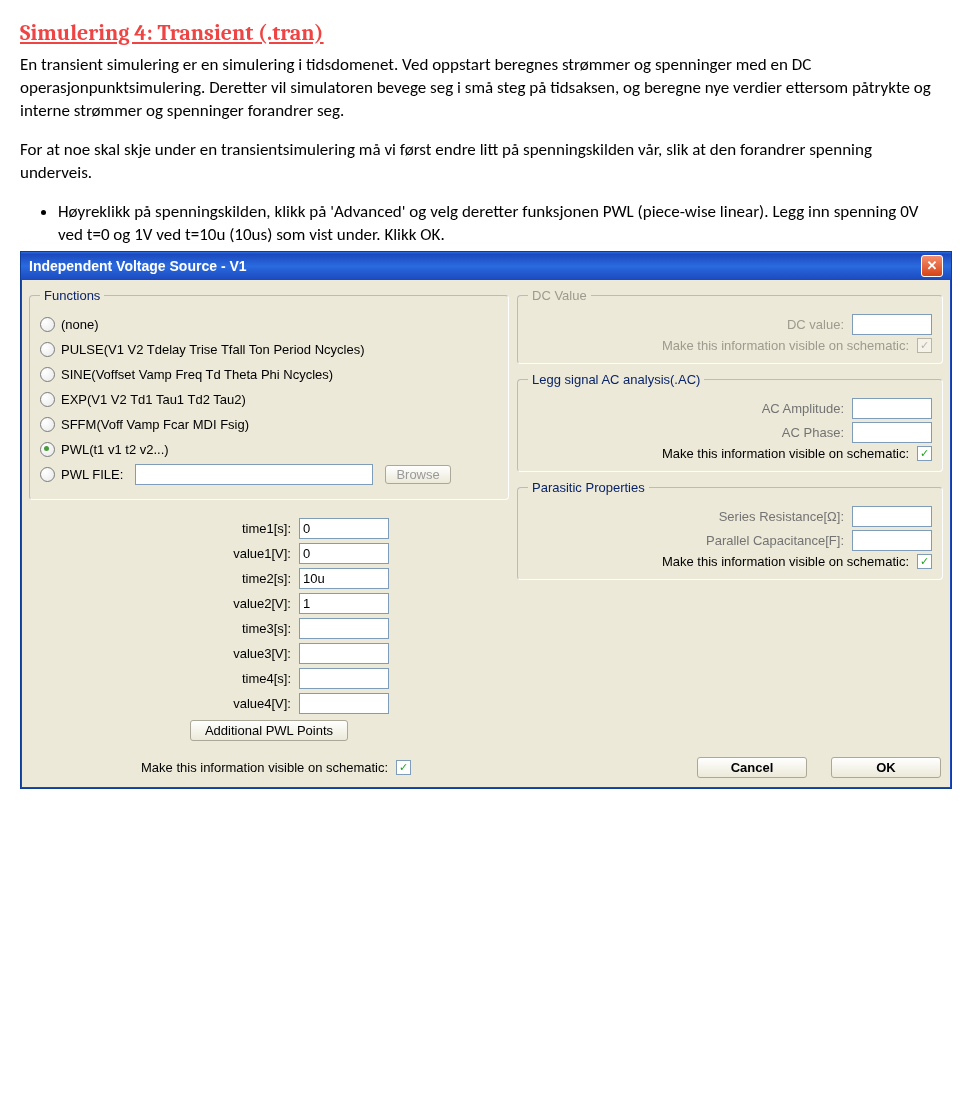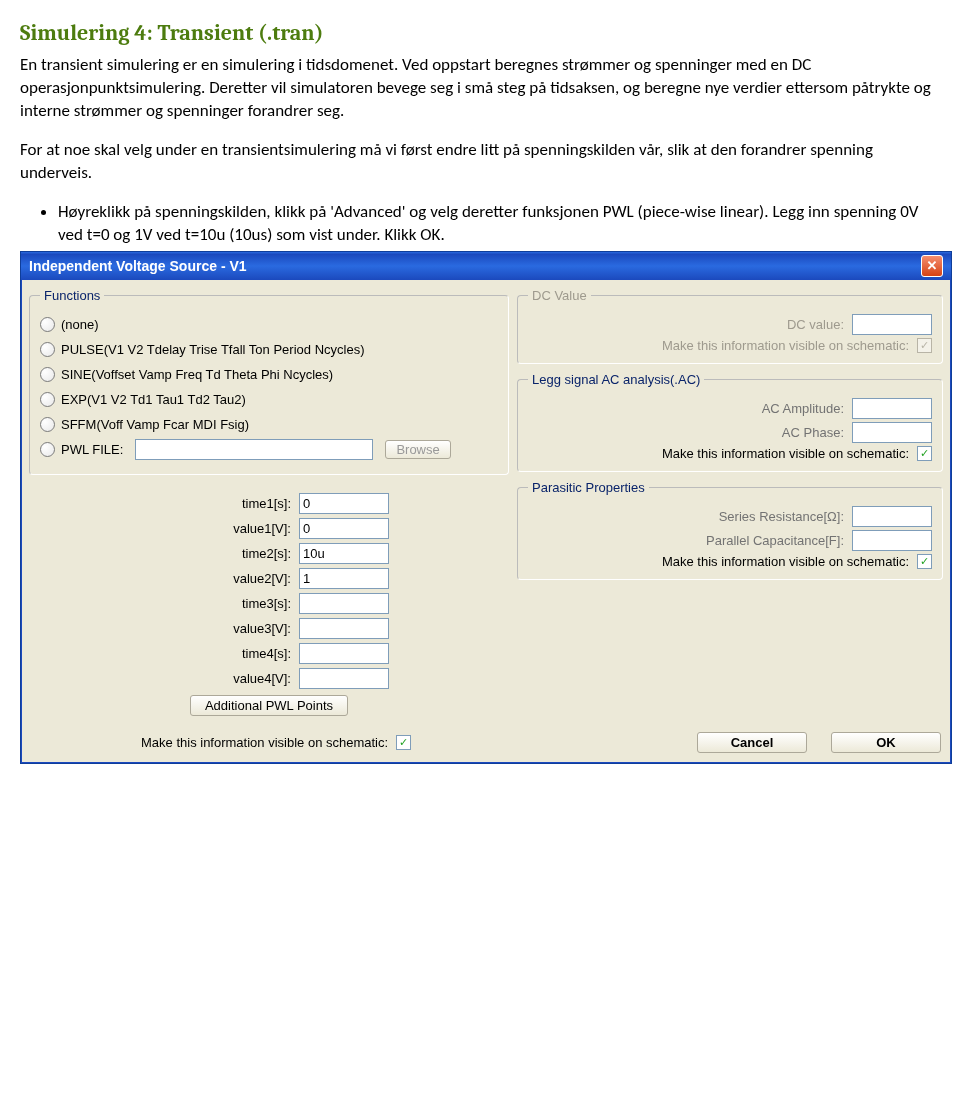--- a/index.html
+++ b/index.html
@@ -6,22 +6,23 @@
     margin: 0;
     padding: 20px;
     font-family: Calibri, Arial, sans-serif;
     background: #fff;
     width: 920px;
   }
   .heading {
     font-family: Cambria, Georgia, serif;
     font-size: 22px;
     font-weight: bold;
-    color: #4d7c0f;
+    color: #ef4444;
     margin-bottom: 8px;
+    text-decoration: underline;
   }
   .para {
     font-size: 17px;
     color: #000;
     line-height: 1.35;
     margin-bottom: 16px;
   }
   ul.bullet {
     margin: 0 0 4px 18px;
     padding-left: 20px;
@@ -218,21 +219,21 @@
     display:flex;
     gap:24px;
   }
   .dialog-footer .btn { min-width: 80px; text-align:center;font-weight:bold; }
 </style>
 </head>
 <body>
 
 <div class="heading">Simulering 4: Transient  (.tran)</div>
 <div class="para">En transient simulering er en simulering i tidsdomenet. Ved oppstart beregnes strømmer og spenninger med en DC operasjonpunktsimulering. Deretter vil simulatoren bevege seg i små steg på tidsaksen, og beregne nye verdier ettersom påtrykte og interne strømmer og spenninger forandrer seg.</div>
-<div class="para">For at noe skal velg under en transientsimulering må vi først endre litt på spenningskilden vår, slik at den forandrer spenning underveis.</div>
+<div class="para">For at noe skal skje under en transientsimulering må vi først endre litt på spenningskilden vår, slik at den forandrer spenning underveis.</div>
 <ul class="bullet">
   <li>Høyreklikk på spenningskilden, klikk på 'Advanced' og velg deretter funksjonen PWL (piece-wise linear). Legg inn spenning 0V ved t=0 og 1V ved t=10u  (10us) som vist under. Klikk OK.</li>
 </ul>
 
 <div class="dialog">
   <div class="titlebar">
     <span class="titlebar-text">Independent Voltage Source - V1</span>
     <span class="close-btn">✕</span>
   </div>
   <div class="dialog-body">
@@ -252,20 +253,24 @@
           <span class="radio"></span>
           <span class="radio-label">SINE(Voffset Vamp Freq Td Theta Phi Ncycles)</span>
         </div>
         <div class="radio-row">
           <span class="radio"></span>
           <span class="radio-label">EXP(V1 V2 Td1 Tau1 Td2 Tau2)</span>
         </div>
         <div class="radio-row">
           <span class="radio"></span>
           <span class="radio-label">SFFM(Voff Vamp Fcar MDI Fsig)</span>
+        </div>
+        <div class="radio-row">
+          <span class="radio selected"></span>
+          <span class="radio-label">PWL(t1 v1 t2 v2...)</span>
         </div>
         <div class="radio-row">
           <span class="radio"></span>
           <span class="radio-label">PWL FILE:</span>
           <input class="txtinput" style="width: 230px;">
           <span class="browse-btn">Browse</span>
         </div>
       </fieldset>
 
       <div class="pwl-grid">

